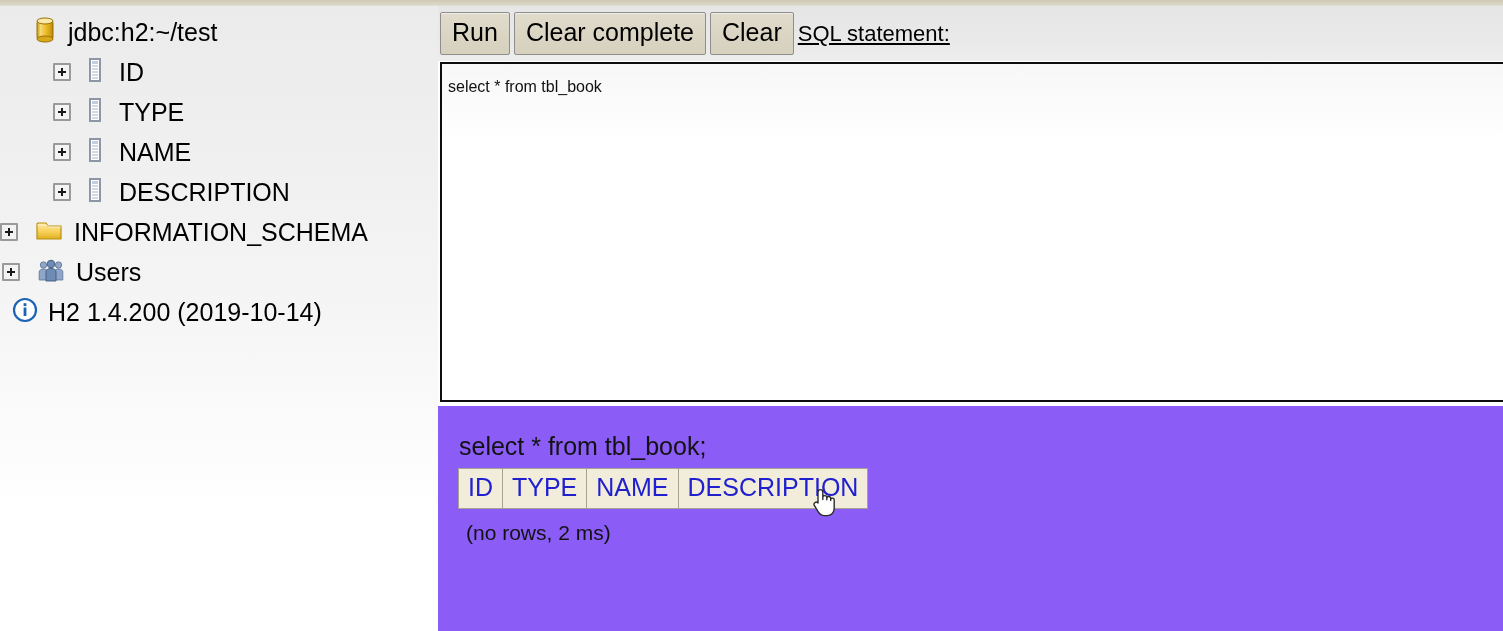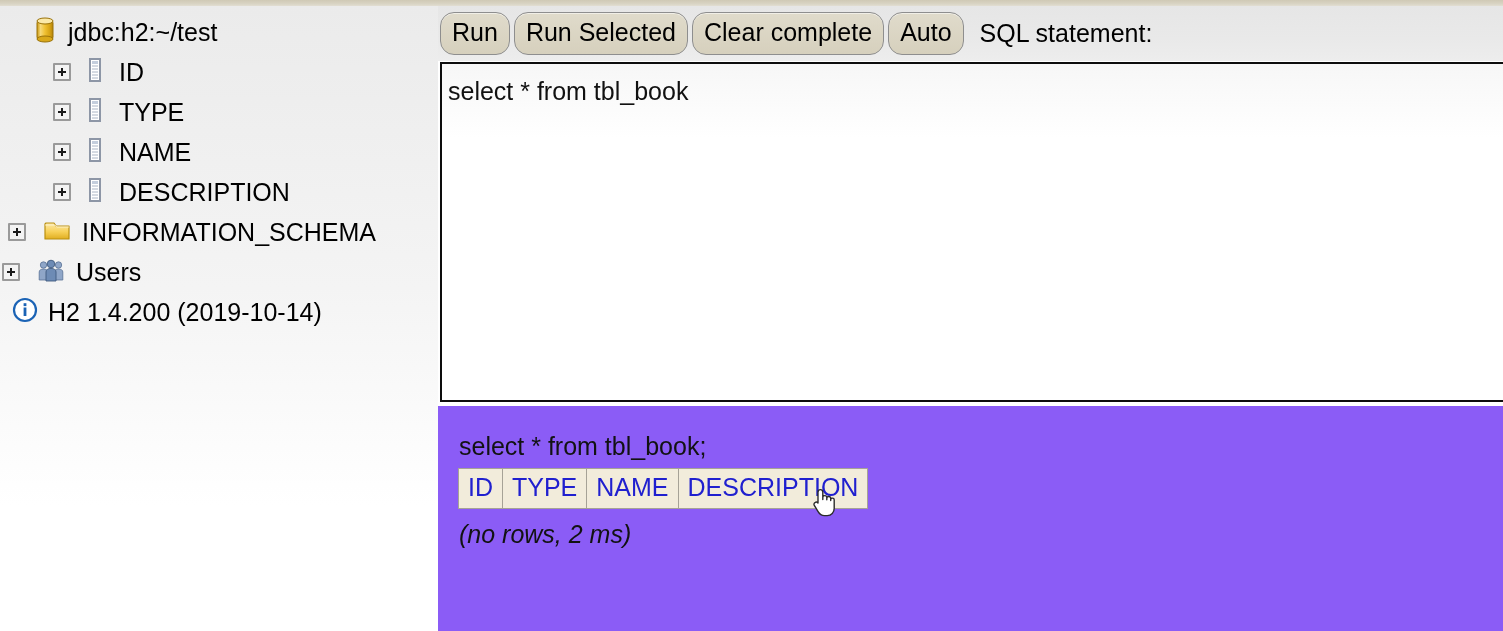--- a/index.html
+++ b/index.html
@@ -115,55 +115,56 @@
     background: linear-gradient(to bottom, #e6e6e6 0%, #e9e9e9 60%, #ededed 100%);
     display: flex;
     align-items: center;
     padding-left: 2px;
     box-sizing: border-box;
   }
 
   .btn {
     background: linear-gradient(to bottom, #e0dbcb 0%, #d6d0bd 100%);
     border: 1px solid #8e8e8e;
-    border-radius: 14px;
+    border-radius: 2px;
     color: #000000;
     font-family: "Liberation Sans", sans-serif;
     font-size: 25px;
     line-height: 1;
     padding: 7px 11px 9px 11px;
     margin-right: 4px;
     cursor: pointer;
     box-shadow: inset 0 1px 0 rgba(255,255,255,0.55);
     white-space: nowrap;
   }
 
   .toolbar-label {
-    font-size: 25px;
+    font-size: 22px;
     color: #000000;
-    margin-left: 12px;
+    margin-left: 0;
     white-space: nowrap;
+    text-decoration: underline;
   }
 
   
   .sql-editor {
     position: absolute;
     left: 2px; top: 56px;
     width: 1063px;
     height: 340px;
     background: linear-gradient(to bottom, #f7f7f7 0%, #ffffff 22%, #ffffff 100%);
     border: 2px solid #0d0d0d;
     border-right: none;
     box-sizing: border-box;
     overflow: hidden;
   }
   .sql-text {
     position: absolute;
     left: 6px; top: 14px;
-    font-size: 25px;
+    font-size: 16px;
     color: #111111;
     font-family: "Liberation Sans", sans-serif;
     white-space: pre;
     line-height: 1.1;
   }
 
   
   .results {
     position: absolute;
     left: 0; top: 400px;
@@ -196,26 +197,25 @@
     font-family: "Liberation Sans", sans-serif;
     padding: 6px 9px 8px 9px;
     text-align: left;
     line-height: 1;
     white-space: nowrap;
     cursor: pointer;
   }
 
   .result-status {
     position: absolute;
-    left: 21px; top: 116px;
-    font-size: 25px;
+    left: 28px; top: 116px;
+    font-size: 21px;
     color: #121212;
     white-space: pre;
     line-height: 1;
-    font-style: italic;
   }
 
   
   .cursor-hand {
     position: absolute;
     left: 811px;
     top: 487px;
     width: 26px;
     height: 30px;
     pointer-events: none;
@@ -320,21 +320,21 @@
             <line x1="3" y1="11" x2="9" y2="11" stroke="#aab4c4" stroke-width="1"></line>
             <line x1="3" y1="14" x2="9" y2="14" stroke="#aab4c4" stroke-width="1"></line>
             <line x1="3" y1="17" x2="9" y2="17" stroke="#aab4c4" stroke-width="1"></line>
             <line x1="3" y1="20" x2="9" y2="20" stroke="#aab4c4" stroke-width="1"></line>
           </svg>
         </span>
         <span class="gap18"></span>
         <span class="tree-label">DESCRIPTION</span>
       </div>
 
-      <div class="tree-row" style="padding-left:8px;">
+      <div class="tree-row" style="padding-left:0;">
         <span class="expander plus"></span>
         <span class="gap18"></span>
         <span class="ico">
           <svg width="26" height="22" viewBox="0 0 26 22">
             <defs>
               <linearGradient id="fldg" x1="0" y1="0" x2="0" y2="1">
                 <stop offset="0%" stop-color="#fde9a8"></stop>
                 <stop offset="55%" stop-color="#f7d057"></stop>
                 <stop offset="100%" stop-color="#e0ae21"></stop>
               </linearGradient>
@@ -380,23 +380,22 @@
         <span class="tree-label">H2 1.4.200 (2019-10-14)</span>
       </div>
 
     </div>
   </div>
 
   <div class="right-pane">
 
     <div class="toolbar">
       <button class="btn">Run</button>
-      <button class="btn">Run Selected</button>
       <button class="btn">Clear complete</button>
-      <button class="btn">Auto</button>
+      <button class="btn">Clear</button>
       <span class="toolbar-label">SQL statement:</span>
     </div>
 
     <div class="sql-editor">
       <div class="sql-text">select * from tbl_book</div>
     </div>
 
     <div class="results">
       <div class="result-query">select * from tbl_book;</div>
 

